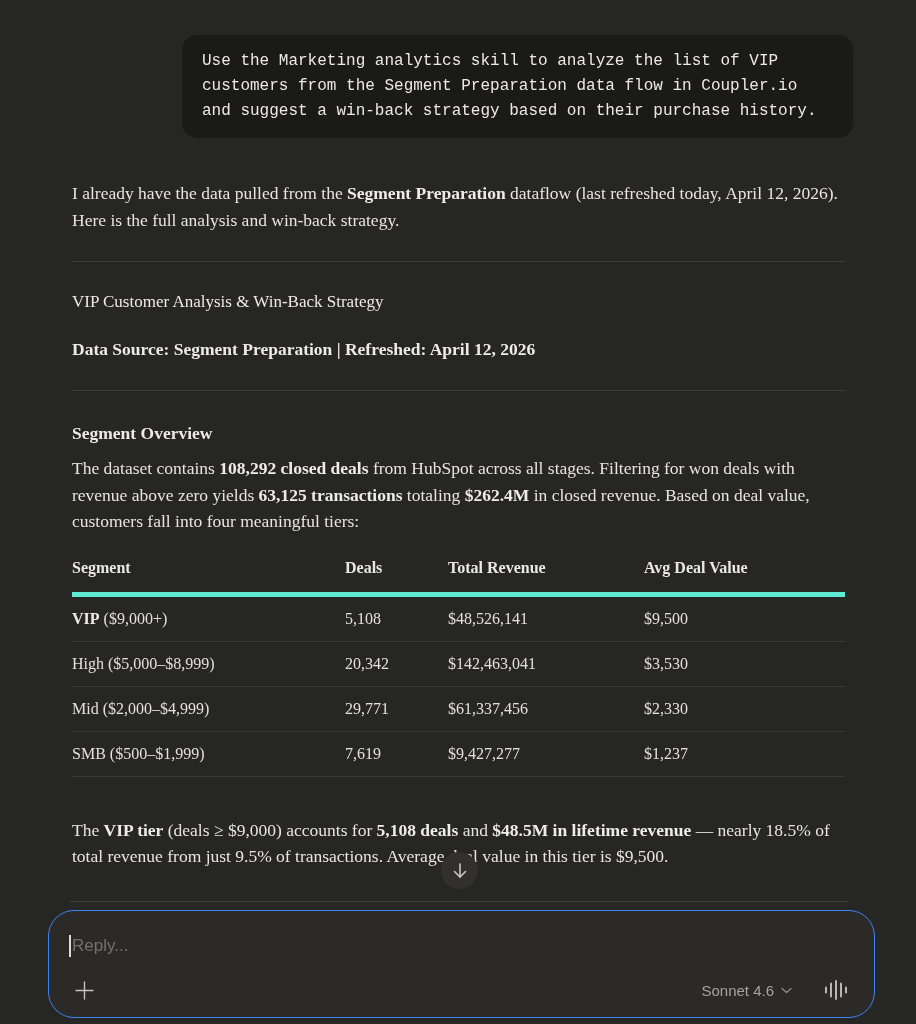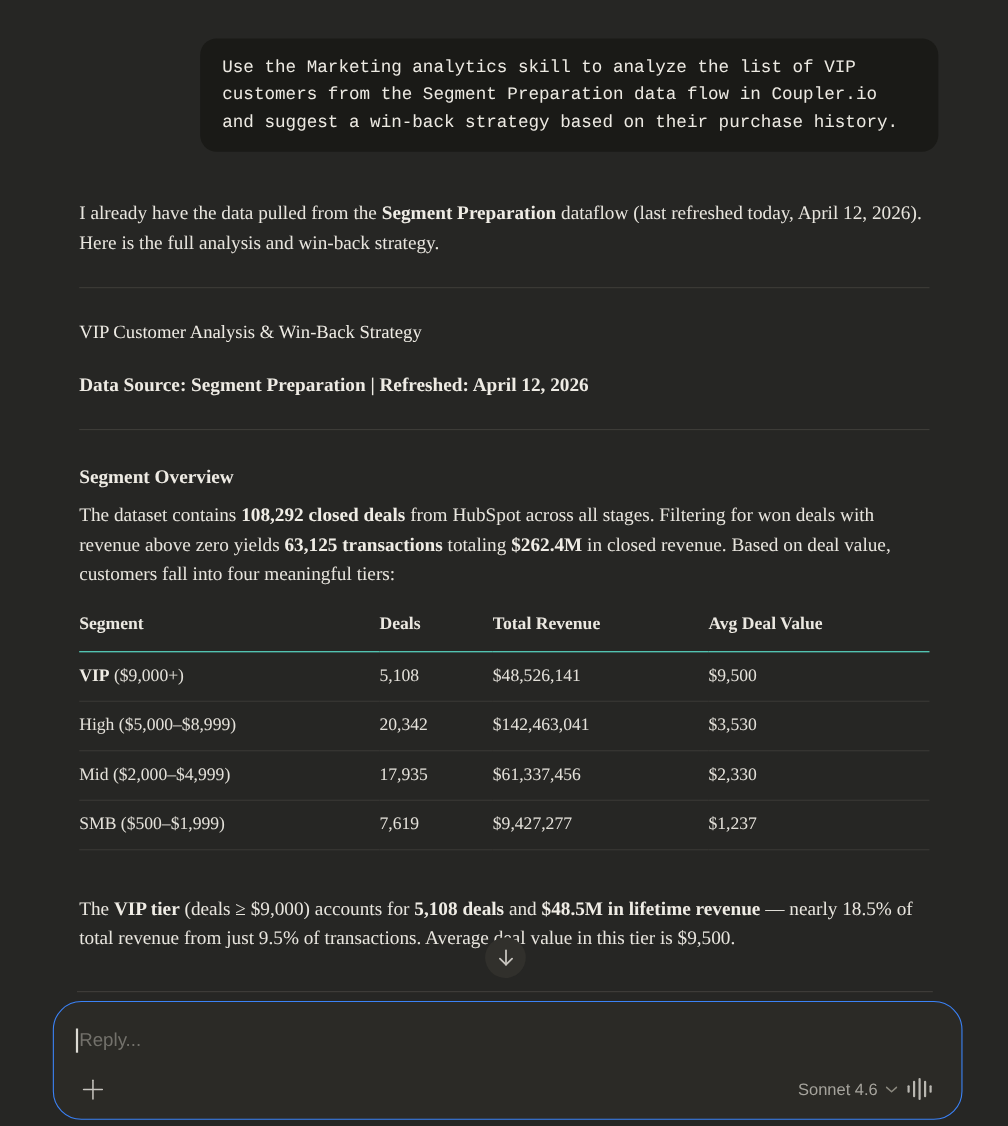--- a/index.html
+++ b/index.html
@@ -31,21 +31,21 @@
   .data-source{ margin-top:20px; font-size:17.5px; line-height:26px; font-weight:700; color:#eeebe4; }
   .section-heading{ margin-top:29px; font-size:17.5px; line-height:26px; font-weight:700; color:#eeebe4; }
   .para{ margin-top:9px; font-size:17.5px; line-height:26.5px; }
   .para-after-table{ margin-top:40px; }
 
   
   table.seg{ margin-top:22px; width:773px; border-collapse:collapse; font-size:16px; }
   table.seg th{
     text-align:left; font-weight:600; color:#ebe8e1;
     padding:0 0 13px 0; line-height:22px;
-    border-bottom:1px solid #5eead4;
+    border-bottom:5px solid #5eead4;
   }
   table.seg td{
     padding:11px 0; line-height:22px; color:#e4e1da;
     border-bottom:1px solid #3a3935;
   }
   .col-seg{ width:273px; } .col-deals{ width:103px; } .col-rev{ width:196px; } .col-avg{ width:201px; }
   td strong{ font-weight:700; color:#efece5; }
 
   
   .scroll-btn{
@@ -63,21 +63,21 @@
     background:#2b2a26; border:1px solid #3b82f6; border-radius:26px;
     display:flex; flex-direction:column; justify-content:space-between;
     padding:24px 24px 16px 20px;
     font-family:"Liberation Sans",sans-serif;
   }
   .reply-row{ display:flex; align-items:center; }
   .caret{ width:2px; height:22px; background:#dddbd4; margin-right:1px; }
   .placeholder{ font-size:17px; color:#73716b; }
   .composer-bottom{ display:flex; align-items:center; justify-content:space-between; }
   .plus-btn{ background:none; border:none; cursor:pointer; display:flex; align-items:center; padding:0 0 0 5px; }
-  .right-tools{ display:flex; align-items:center; gap:8px; }
+  .right-tools{ display:flex; align-items:center; gap:32px; }
   .model-selector{ display:flex; align-items:center; gap:7px; cursor:pointer; background:none; border:none; }
   .model-label{ font-family:"Liberation Sans",sans-serif; font-size:15px; color:#a5a39c; }
   .mic-btn{ background:none; border:none; cursor:pointer; display:flex; align-items:center; }
 </style>
 </head>
 <body>
 
 <div class="content">
 
   <div class="user-bubble">
@@ -115,21 +115,21 @@
         <td>$9,500</td>
       </tr>
       <tr>
         <td><strong></strong><span>High ($5,000–$8,999)</span></td>
         <td>20,342</td>
         <td>$142,463,041</td>
         <td>$3,530</td>
       </tr>
       <tr>
         <td><strong></strong><span>Mid ($2,000–$4,999)</span></td>
-        <td>17,935</td>
+        <td>29,771</td>
         <td>$61,337,456</td>
         <td>$2,330</td>
       </tr>
       <tr>
         <td><strong></strong><span>SMB ($500–$1,999)</span></td>
         <td>7,619</td>
         <td>$9,427,277</td>
         <td>$1,237</td>
       </tr>
     </tbody>

